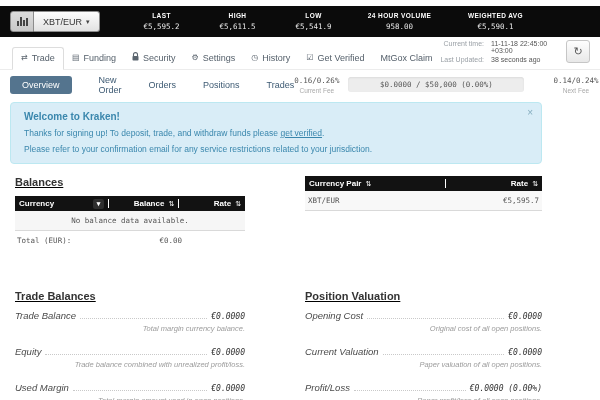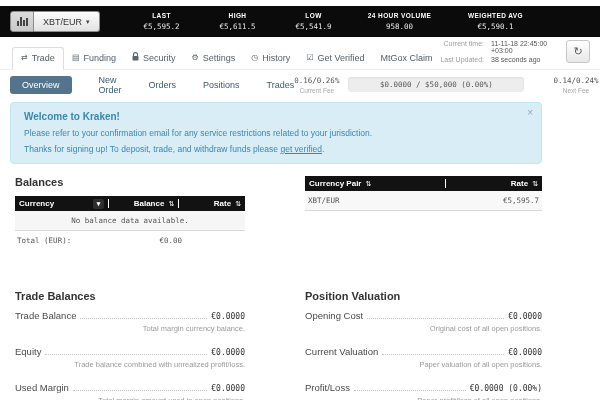--- a/index.html
+++ b/index.html
@@ -63,21 +63,21 @@
   .alert a { color:#3a87ad; text-decoration:underline; cursor:pointer; }
   .alert .close { position:absolute; top:4px; right:8px; font-size:10px; color:#86aec0;
                   cursor:pointer; }
 
   
   .row2 { display:flex; padding-left:15px; gap:60px; }
   .row2.first { margin-top:12px; }
   .row2.second { margin-top:40px; }
   .col-l { width:230px; }
   .col-r { width:237px; }
-  .sec-head { display:flex; align-items:flex-end; justify-content:space-between; margin-bottom:8px; }
+  .sec-head { display:flex; align-items:flex-end; justify-content:space-between; margin-bottom:8px;text-decoration:underline; }
   .sec-title { font-size:11px; font-weight:bold; color:#333; }
   .sec-sub { font-size:7px; color:#999; }
 
   
   .thead { display:flex; background:#121212; color:#fff; font-size:8px; font-weight:bold;
            height:15px; align-items:center; }
   .th { padding:0 4px; display:flex; align-items:center; }
   .th + .th { border-left:1px solid #fff; }
   .th .sort { font-size:7px; font-weight:normal; margin-left:4px; cursor:pointer; }
   .th .caret-dn { margin-left:auto; font-size:7px; background:#2e2e2e; padding:1px 4px;
@@ -88,21 +88,21 @@
   .c-pair { flex:0 0 59%; justify-content:flex-start; }
   .c-rrate { flex:1; justify-content:flex-end; }
   .empty-row { background:#f6f6f6; border-bottom:1px solid #d9d9d9; text-align:center;
                font-size:7.5px; color:#555; padding:5px 0; }
   .total-row { display:flex; font-size:7.5px; color:#555; padding:5px 2px; }
   .total-val { margin-left:auto; margin-right:27%; }
   .rate-row { display:flex; justify-content:space-between; background:#f8f8f8;
               border-bottom:1px solid #d9d9d9; font-size:7.5px; color:#555; padding:5px 3px; }
 
   
-  .bal-row { margin-bottom:13px; }
+  .bal-row { margin-bottom:13px;font-style:italic; }
   .bal-line { display:flex; align-items:baseline; }
   .bal-label { font-size:9.5px; color:#4a4a4a; white-space:nowrap; }
   .leader { flex:1; border-bottom:1px dotted #c9c9c9; margin:0 4px; height:8px; min-width:10px; }
   .bal-value { font-size:8px; color:#333; white-space:nowrap; }
   .bal-desc { text-align:right; font-size:7.5px; color:#9b9b9b; margin-top:3px; }
 </style>
 </head>
 <body>
 
 <div class="ticker">
@@ -207,22 +207,22 @@
     <div class="fee-col fee-next">
       <div class="fee-value mono">0.14/0.24%</div>
       <div class="fee-label">Next Fee</div>
     </div>
   </div>
 </div>
 
 <div class="alert">
   <span class="close">×</span>
   <div class="alert-title">Welcome to Kraken!</div>
+  <p><span>Thanks for signing up! To deposit, trade, and withdraw funds please </span><a>get verified</a><span>.</span></p>
   <p>Please refer to your confirmation email for any service restrictions related to your jurisdiction.</p>
-  <p><span>Thanks for signing up! To deposit, trade, and withdraw funds please </span><a>get verified</a><span>.</span></p>
 </div>
 
 <div class="row2 first">
   <div class="col-l">
     <div class="sec-head">
       <span class="sec-title">Balances</span>
     </div>
     <div class="thead">
       <div class="th c-cur">
         <span>Currency</span>

